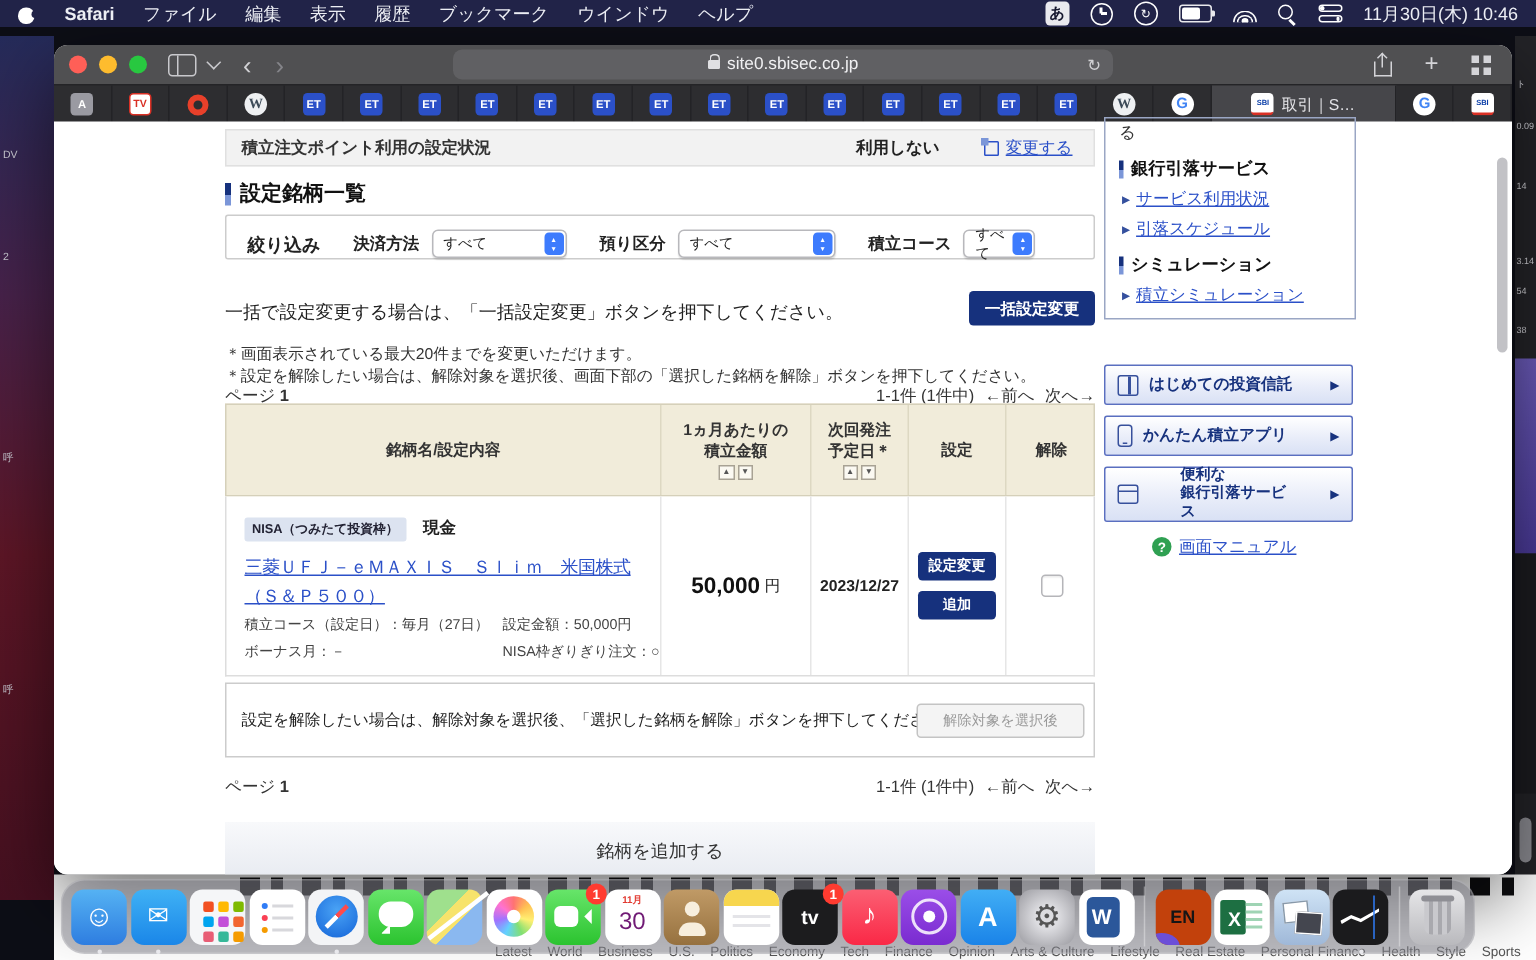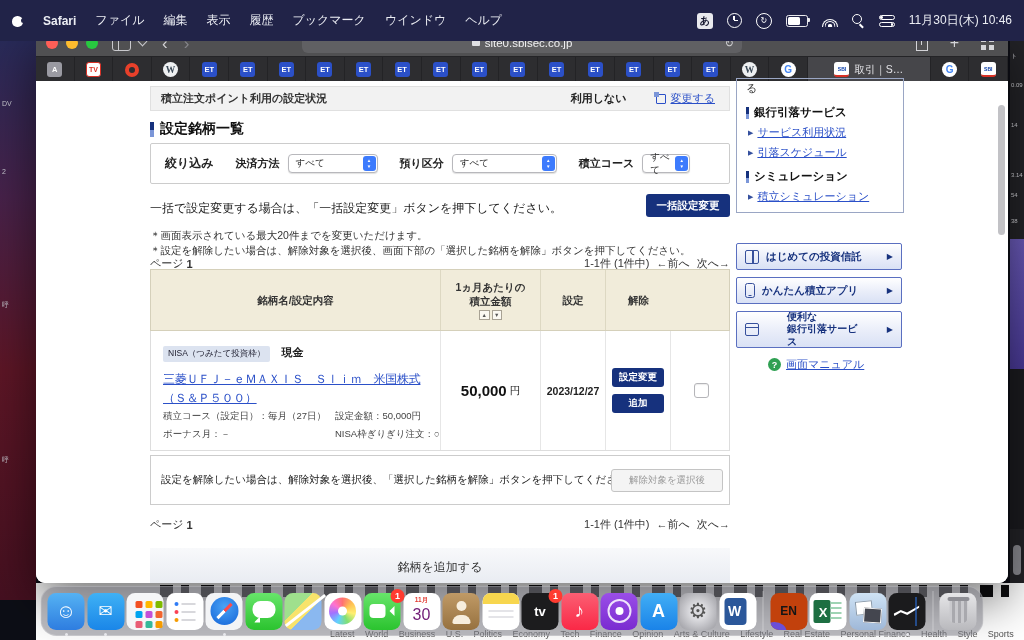--- a/index.html
+++ b/index.html
@@ -1,19 +1,19 @@
 <!DOCTYPE html>
 <html><head>
 <meta charset="utf-8">
 <style>
   html,body{margin:0;padding:0}
   body{width:1024px;height:640px;overflow:hidden;position:relative;
        font-family:"Liberation Sans","DejaVu Sans",sans-serif;background:#0d0e16;color:#222}
   
-  .menubar{position:absolute;top:0;left:0;right:0;height:41px;background:#212348;z-index:50;
+  .menubar{position:absolute;top:0;left:0;right:0;height:18px;background:#212348;z-index:50;
            display:flex;align-items:center;padding:0 12px;color:#eceef4;font-size:12px}
   .mb-left{display:flex;align-items:center;gap:19px}
   .mb-item{white-space:nowrap}
   .mb-item.bold{font-weight:bold}
   .apple-logo{position:relative;width:12px;height:13px}
   .apple-logo::before{content:"";position:absolute;left:0;top:2px;width:11px;height:11px;background:#fff;border-radius:48% 48% 46% 46%}
   .apple-logo::after{content:"";position:absolute;right:-2px;top:4px;width:5px;height:5px;background:#212348;border-radius:50%}
   .mb-right{margin-left:auto;display:flex;align-items:center;gap:14px}
   .ime{background:#e9e9ee;color:#15162e;font-size:10px;font-weight:bold;border-radius:3px;width:16px;height:16px;
        display:flex;align-items:center;justify-content:center}
@@ -105,22 +105,22 @@
              display:flex;align-items:center;padding:0 10px;font-size:11px;box-sizing:border-box}
   .point-label{font-weight:bold;color:#333}
   .point-value{font-weight:bold;margin-left:auto}
   .point-link{display:flex;align-items:center;gap:4px;margin-left:30px;margin-right:4px}
   .ic-window{width:8px;height:8px;border:1.5px solid #2b50c8;border-radius:1px;position:relative}
   .ic-window::before{content:"";position:absolute;left:-3px;top:-3px;width:5px;height:5px;background:#7b96d8}
   a.lnk{color:#2b50c8;text-decoration:underline;cursor:pointer}
   .sec-title{position:absolute;top:39px;left:0;display:flex;align-items:center;gap:6px;
              font-size:14px;font-weight:bold;color:#111}
   .blue-bar{width:4px;height:15px;background:linear-gradient(180deg,#16317d 55%,#7b96d8 55%)}
-  .filter-box{position:absolute;top:62px;left:0;right:0;height:41px;border:1px solid #ccc;border-radius:2px;
-              display:flex;align-items:center;padding:0 14px;box-sizing:border-box}
+  .filter-box{position:absolute;top:62px;left:0;right:0;height:30px;border:1px solid #ccc;border-radius:2px;
+              display:flex;align-items:flex-end;padding:0 14px;box-sizing:border-box}
   .filter-title{font-weight:bold;font-size:12px;color:#222}
   .f-label{font-weight:bold;font-size:11px;color:#222;margin-left:22px;margin-right:8px}
   .sel{height:19px;background:#fff;border:1px solid #b8b8bc;border-radius:4px;box-shadow:0 1px 1px rgba(0,0,0,.12);
        display:flex;align-items:center;font-size:9.5px;color:#222;padding:0 18px 0 7px;position:relative;box-sizing:border-box}
   .stepper{position:absolute;right:1px;top:1px;bottom:1px;width:13px;background:#3d7bfd;border-radius:3px;color:#fff;
            display:flex;flex-direction:column;align-items:center;justify-content:center;font-size:4.5px;line-height:1.2}
   .bulk-msg{position:absolute;top:119px;left:0;font-size:12px;color:#222}
   .btn-navy{background:#16317d;color:#fff;border:none;border-radius:3px;font-weight:bold;cursor:pointer;
             font-family:inherit}
   .bulk-btn{position:absolute;top:113px;right:0;width:84px;height:23px;font-size:10.5px}
@@ -133,21 +133,21 @@
   .th{border-right:1px solid #ddd8c2;display:flex;flex-direction:column;align-items:center;justify-content:center;
       font-size:10.5px;font-weight:bold;color:#333;line-height:1.35;text-align:center}
   .th:last-child{border-right:none}
   .sort{display:flex;gap:2px;margin-top:2px}
   .sort b{font-size:5.5px;border:1px solid #a8a294;background:#fbf9f2;color:#555;line-height:8px;padding:0 1.5px;cursor:pointer}
   .trow{display:grid;grid-template-columns:290px 100px 65px 65px 60px;border:1px solid #ddd;border-top:none;
         box-sizing:border-box;height:120px;background:#fff}
   .td{border-right:1px solid #e6e6e6;position:relative}
   .td:last-child{border-right:none}
   .td-name{padding:11px 12px}
-  .badge{display:inline-block;background:#dce3f0;color:#223;font-size:8.5px;font-weight:normal;padding:2px 5px;border-radius:2px}
+  .badge{display:inline-block;background:#dce3f0;color:#223;font-size:8.5px;font-weight:bold;padding:2px 5px;border-radius:2px}
   .acct{font-weight:bold;font-size:11px;margin-left:7px;color:#222}
   .fund-link{display:inline-block;margin-top:8px;color:#2b50c8;font-size:12px;text-decoration:underline;
              line-height:1.55;letter-spacing:-.3px}
   .details{position:absolute;bottom:9px;left:12px;right:6px;display:grid;grid-template-columns:172px 1fr;
            row-gap:5px;font-size:9.5px;color:#444;white-space:nowrap}
   .td-center{display:flex;align-items:center;justify-content:center}
   .amount{font-size:15px;font-weight:bold;color:#111}
   .unit{font-size:10.5px;margin-left:3px}
   .date-txt{font-size:10.5px;font-weight:bold}
   .td-btns{display:flex;flex-direction:column;align-items:center;justify-content:center;gap:7px}
@@ -519,20 +519,28 @@
             </div>
             <div class="th">
               <span>1ヵ月あたりの</span>
               <span>積立金額</span>
               <span class="sort">
                 <b>▲</b>
                 <b>▼</b>
               </span>
             </div>
             <div class="th">
+              <span>次回発注</span>
+              <span>予定日＊</span>
+              <span class="sort">
+                <b>▲</b>
+                <b>▼</b>
+              </span>
+            </div>
+            <div class="th">
               <span>設定</span>
             </div>
             <div class="th">
               <span>解除</span>
             </div>
           </div>
         <div class="trow">
           <div class="td td-name">
             <span class="badge">NISA（つみたて投資枠）</span>
             <span class="acct">現金</span><br>

